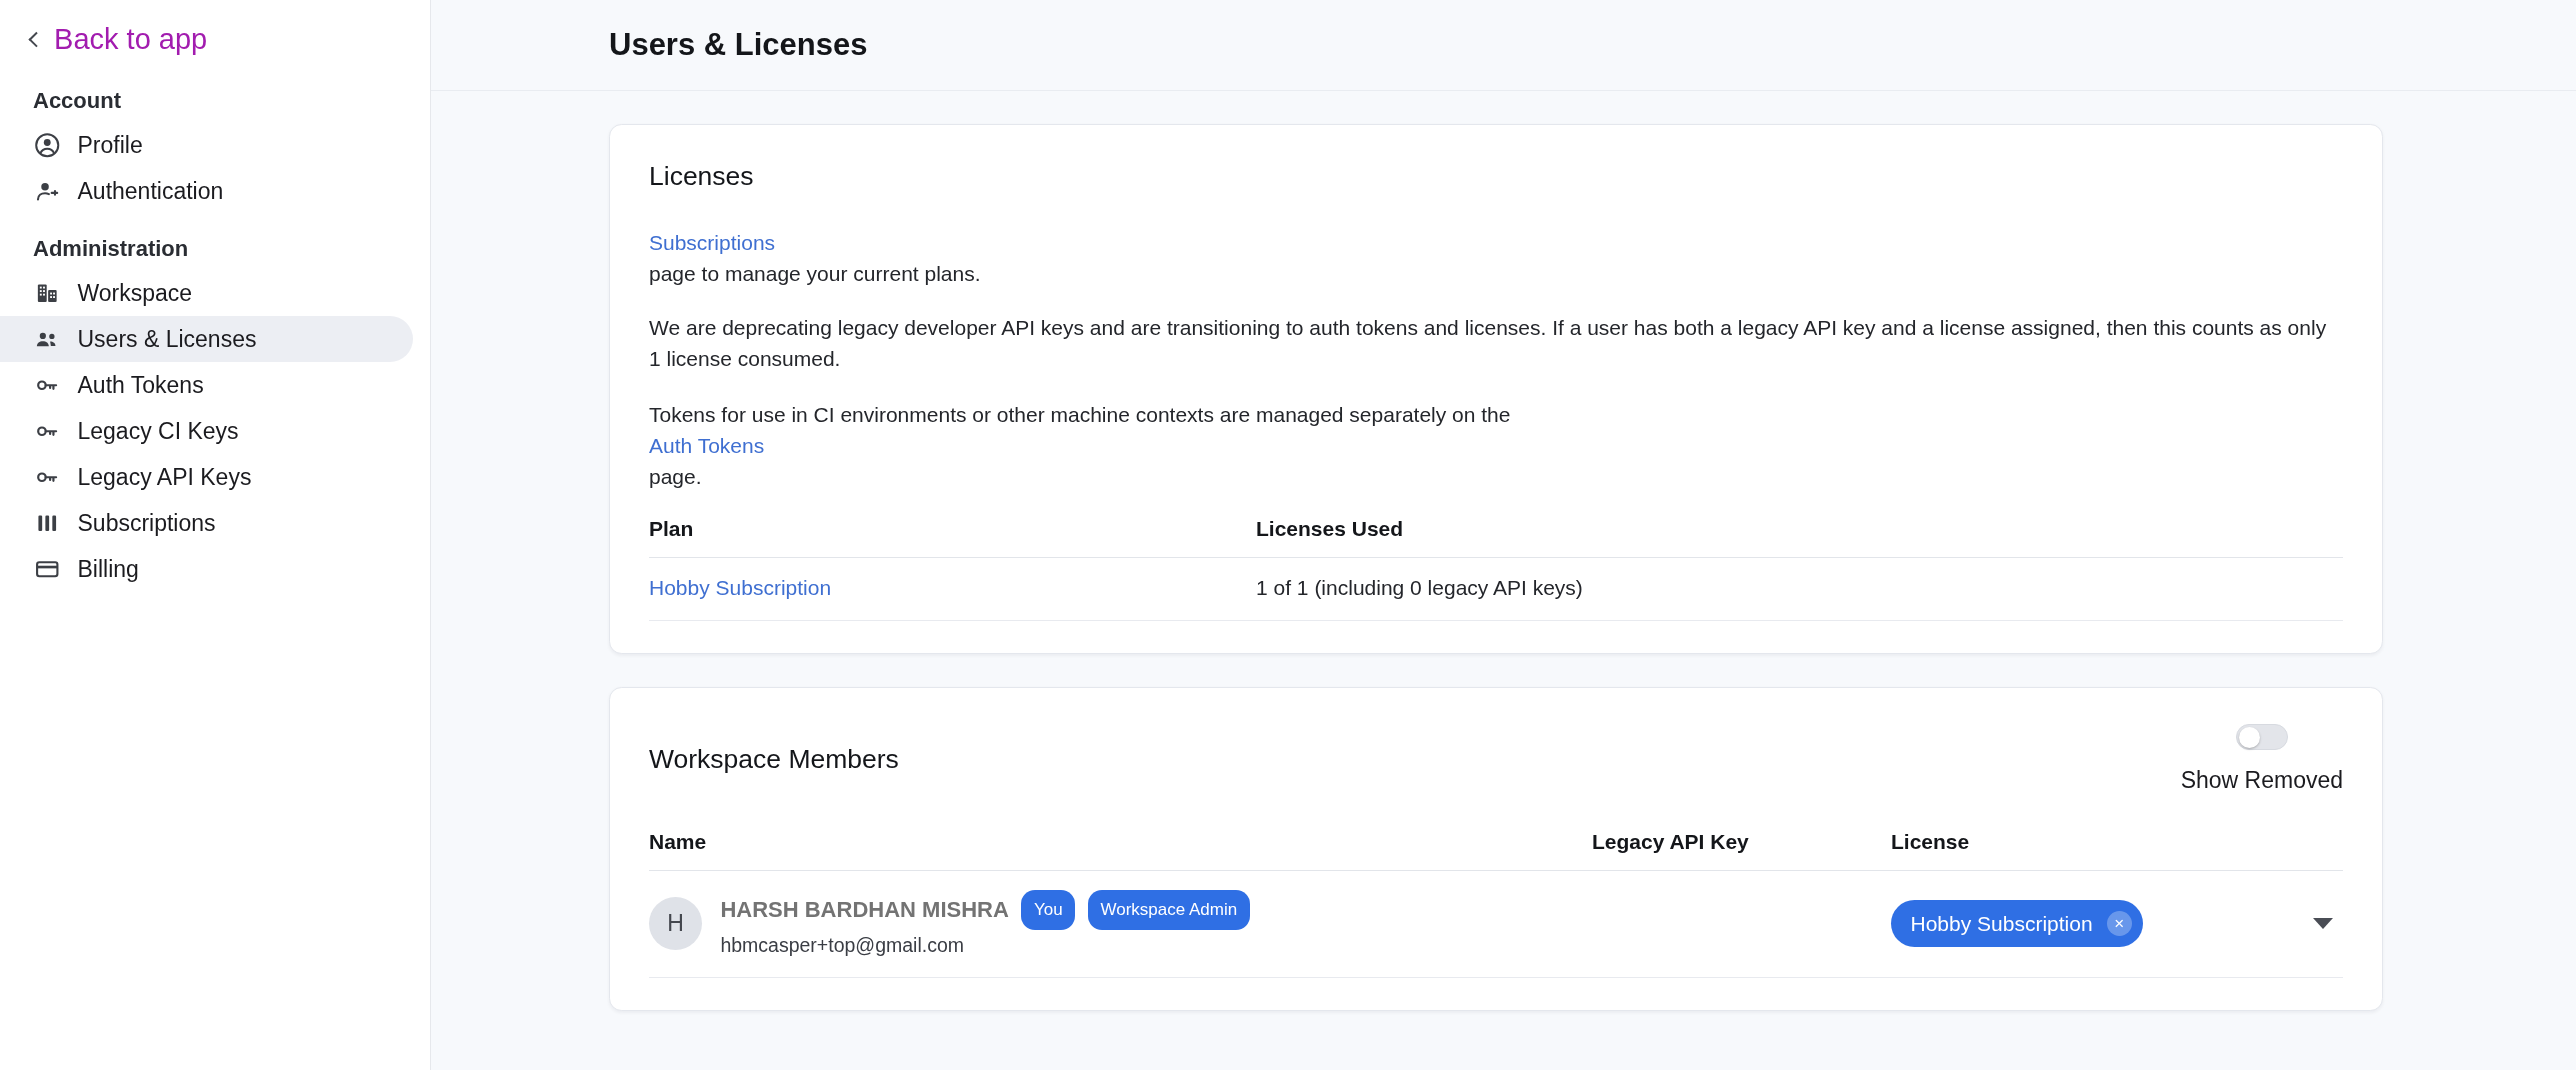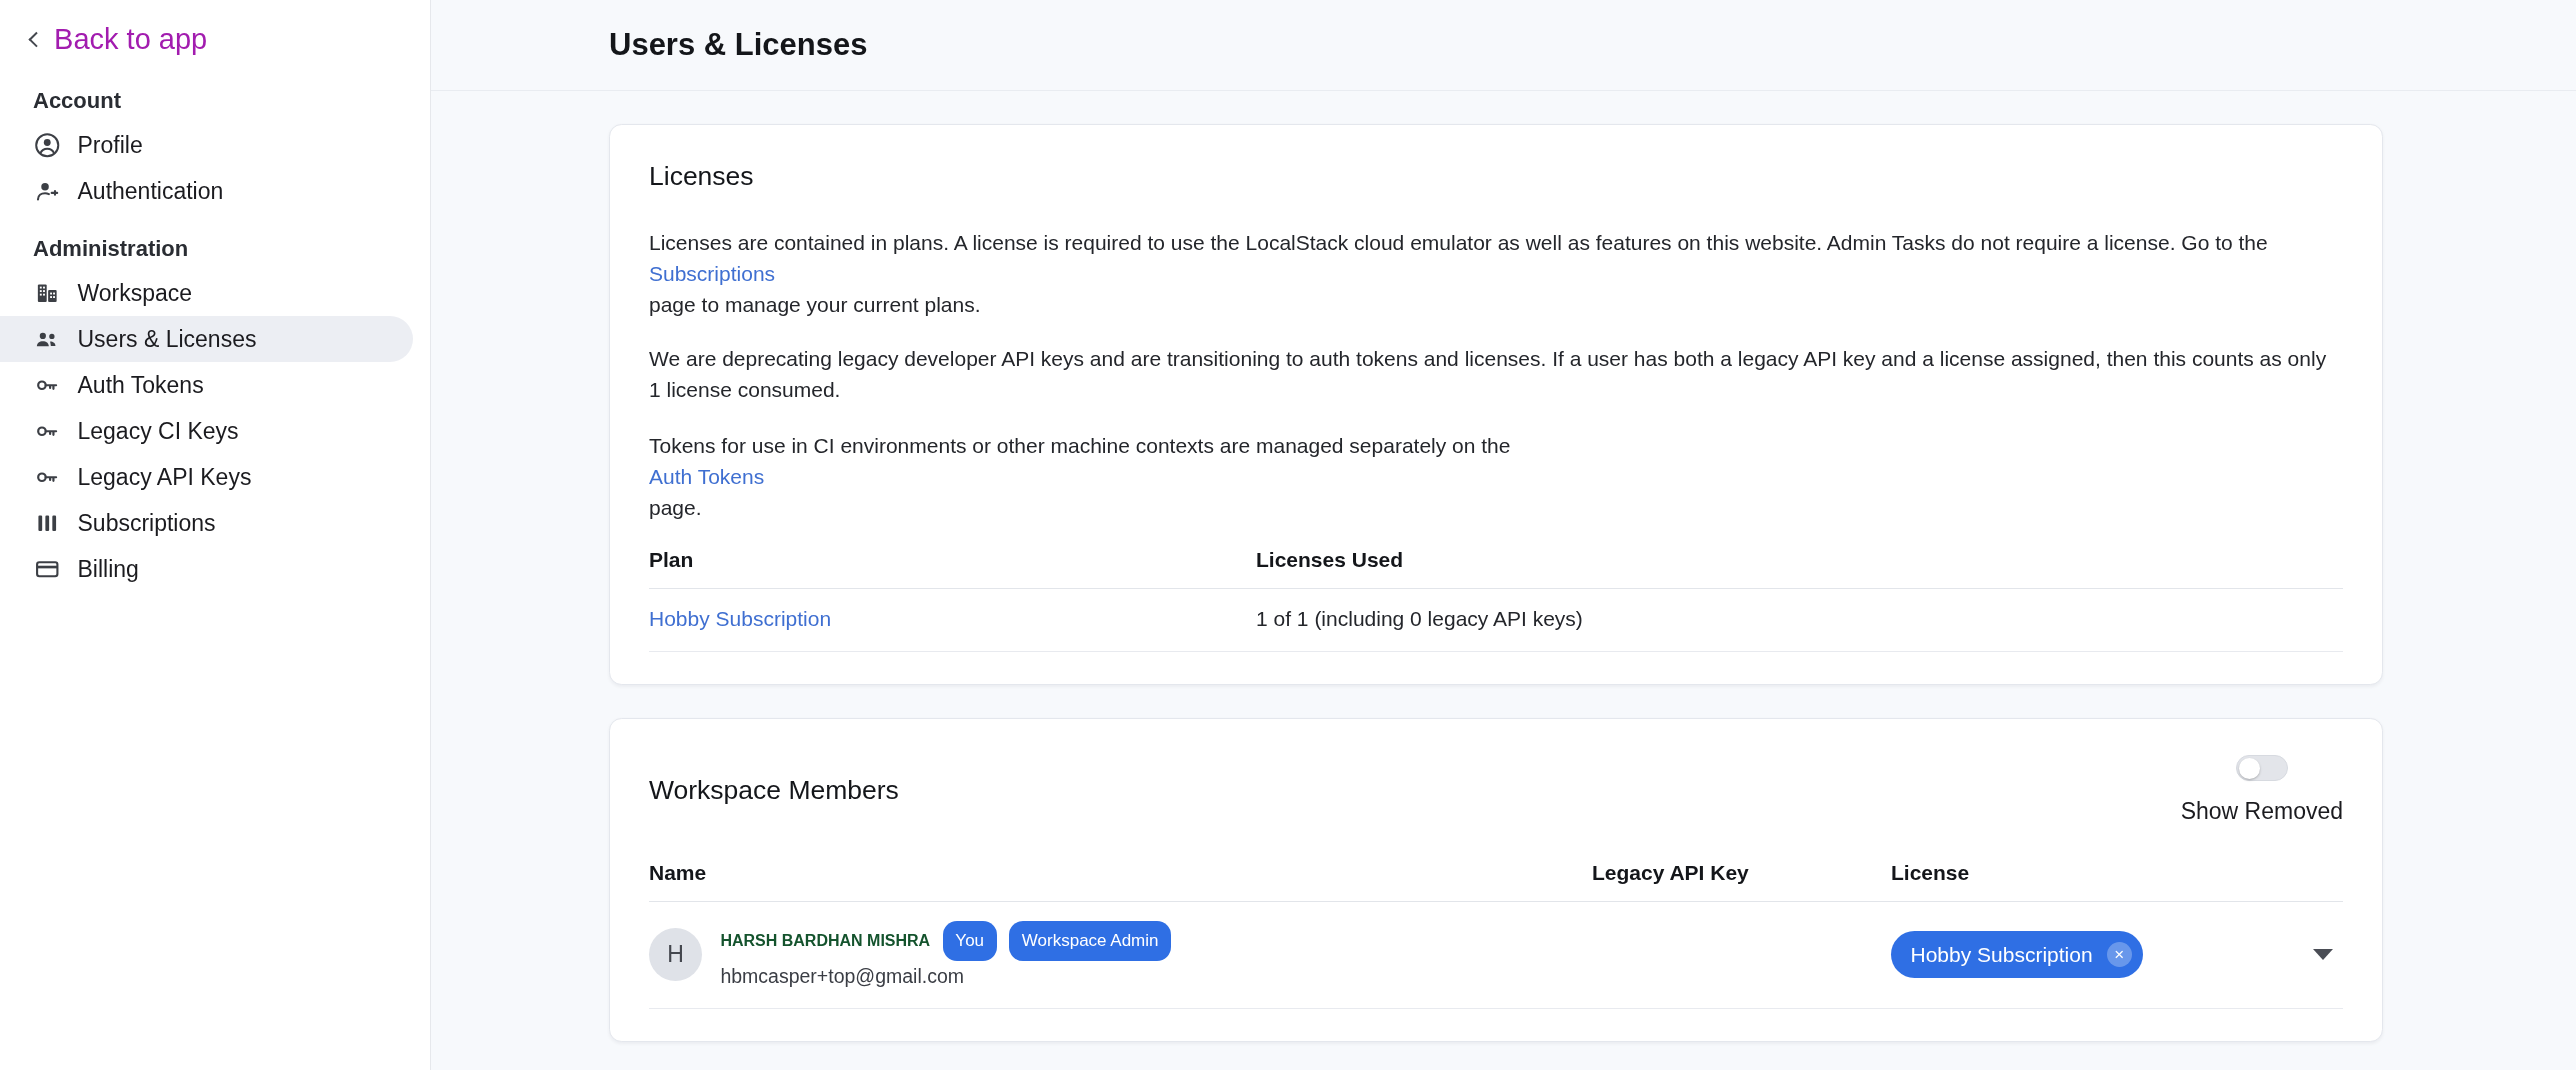--- a/index.html
+++ b/index.html
@@ -207,21 +207,21 @@
     color: #44474e;
     display: flex; align-items: center; justify-content: center;
     font-size: 23px;
     flex: none;
   }
   .member-info { display: flex; flex-direction: column; gap: 4.6px; }
   .member-top {
     display: flex; align-items: center; gap: 12.6px;
   }
   .member-name {
-    font-size: 16px; font-weight: bold; color: #14532d;
+    font-size: 22px; font-weight: bold; color: #737373;
   }
   .pill {
     display: inline-flex; align-items: center;
     height: 40px;
     padding: 0 12.6px;
     border-radius: 14px;
     background: #2f6fe4;
     color: #ffffff;
     font-size: 17px;
     white-space: nowrap;
@@ -389,21 +389,20 @@
     <div class="page-header">
       <h1 class="page-title">Users &amp; Licenses</h1>
     </div>
 
     <div class="content">
 
       <section class="card">
         <div class="card-title">Licenses</div>
 
         <div class="para tight">
-          <span>Licenses are contained in plans. A license is required to use the LocalStack cloud emulator as well as features on this website. Admin Tasks do not require a license. Go to the</span>
           <span class="link link-line">Subscriptions</span>
           <span class="link-line">page to manage your current plans.</span>
         </div>
 
         <div class="para">We are deprecating legacy developer API keys and are transitioning to auth tokens and licenses. If a user has both a legacy API key and a license assigned, then this counts as only 1 license consumed.</div>
 
         <div class="para">
           <span>Tokens for use in CI environments or other machine contexts are managed separately on the</span>
           <span class="link link-line">Auth Tokens</span>
           <span class="link-line">page.</span>

